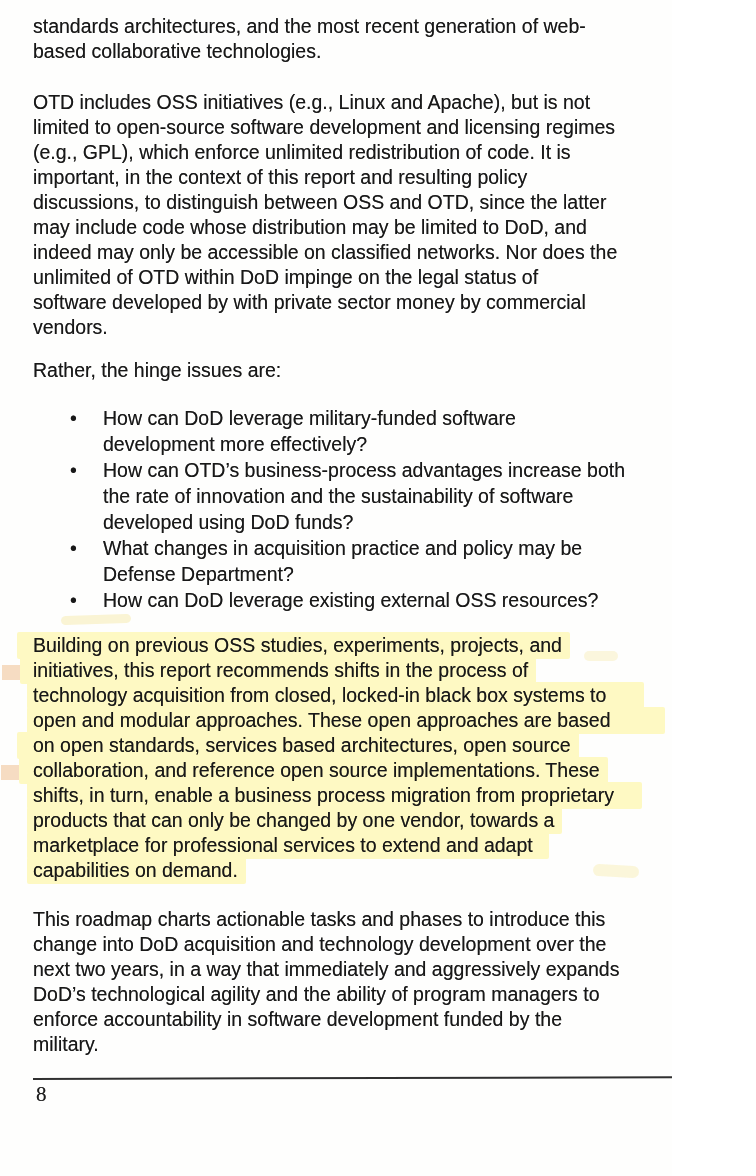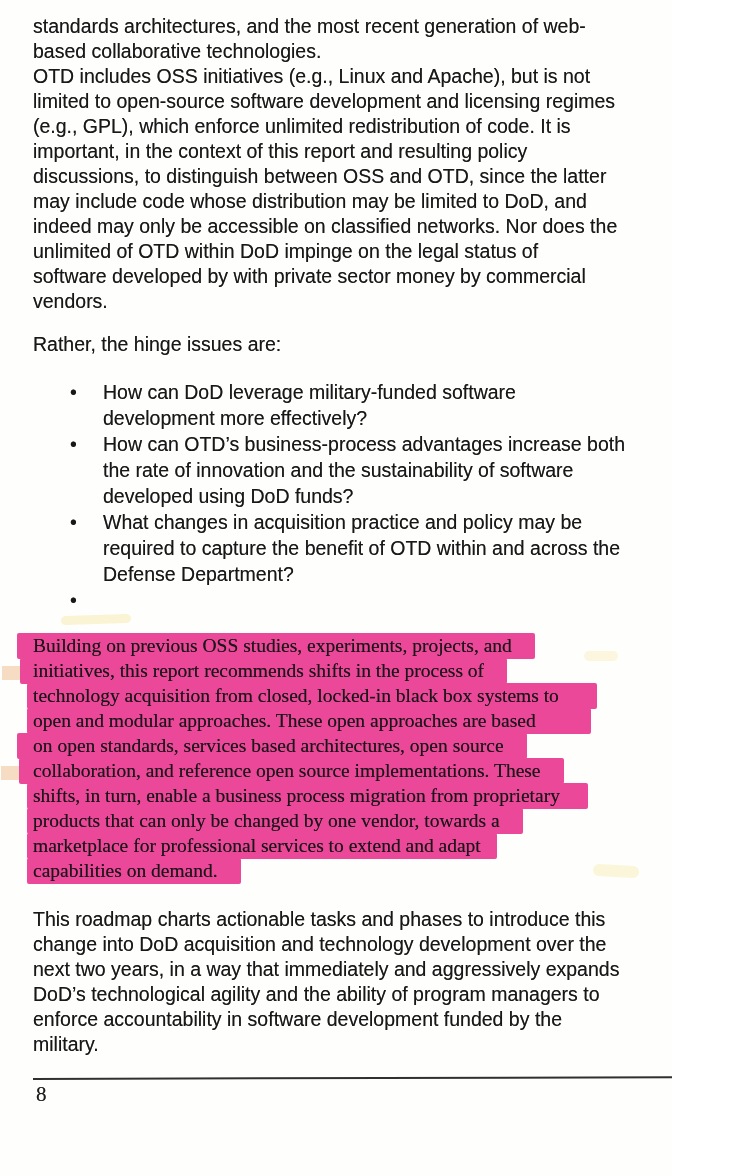--- a/index.html
+++ b/index.html
@@ -16,42 +16,41 @@
     font-family: "Liberation Sans", sans-serif;
     font-size: 19.5px;
     line-height: 25px;
     box-sizing: border-box;
     padding: 14px 28px 0 33px;
     overflow: hidden;
     text-shadow: 0 0 0.5px rgba(0,0,0,0.55);
   }
   section { margin: 0; padding: 0; }
   .line { white-space: nowrap; }
-  .gap-26 { }
+  .gap-26 { margin-top: 26px; }
   .gap-18 { margin-top: 18px; }
   .gap-22 { margin-top: 22px; }
   .gap-20 { margin-top: 20px; }
   .gap-24 { margin-top: 24px; }
 
   
   .bullets { line-height: 26px; }
   .b-line { display: flex; padding-left: 37px; white-space: nowrap; }
   .marker { flex: none; width: 33px; }
   .b-text { flex: none; }
 
   
   .hl-para { position: relative; }
   .hl {
-    background: #ec4899;
+    background: #fef9c3;
     color: inherit;
-    padding: 2px 23px 3px 6px;
+    padding: 2px 8px 3px 6px;
     margin: -2px -7px -3px -6px;
     border-radius: 2px;
     box-decoration-break: clone;
-    font-family: Liberation Serif, serif;
   }
   .hl-para div:nth-of-type(1) .hl { margin-left: -16px; padding-left: 16px; }
   .hl-para div:nth-of-type(2) .hl { margin-left: -13px; padding-left: 13px;
     box-shadow: -24px 2px 0 -6px #f6dcc2; }
   .hl-para div:nth-of-type(3) .hl { padding-right: 38px; margin-right: -38px; }
   .hl-para div:nth-of-type(4) .hl { padding-right: 55px; margin-right: -55px; }
   .hl-para div:nth-of-type(5) .hl { margin-left: -16px; padding-left: 16px; }
   .hl-para div:nth-of-type(6) .hl { margin-left: -14px; padding-left: 14px;
     box-shadow: -24px 2px 0 -6px #f6dcc2; }
   .hl-para div:nth-of-type(7) .hl { padding-right: 28px; margin-right: -28px; }
@@ -148,30 +147,30 @@
         <span class="b-text">developed using DoD funds?</span>
       </div>
 
       <div class="b-line">
         <span class="marker">•</span>
         <span class="b-text">What changes in acquisition practice and policy may be</span>
       </div>
 
       <div class="b-line">
         <span class="marker"></span>
-        <span class="b-text">required to capture the benefit of OTD within and across the</span>
       </div>
 
       <div class="b-line">
         <span class="marker"></span>
         <span class="b-text">Defense Department?</span>
       </div>
 
       <div class="b-line">
         <span class="marker">•</span>
+        <span class="b-text">How can DoD leverage existing external OSS resources?</span>
       </div>
     </section>
 
   <section class="para hl-para gap-20">
 
     <span class="smudge smudge-top"></span>
     <span class="smudge smudge-right"></span>
     <span class="smudge smudge-bottom"></span>
 
       <div class="line hl-line">

